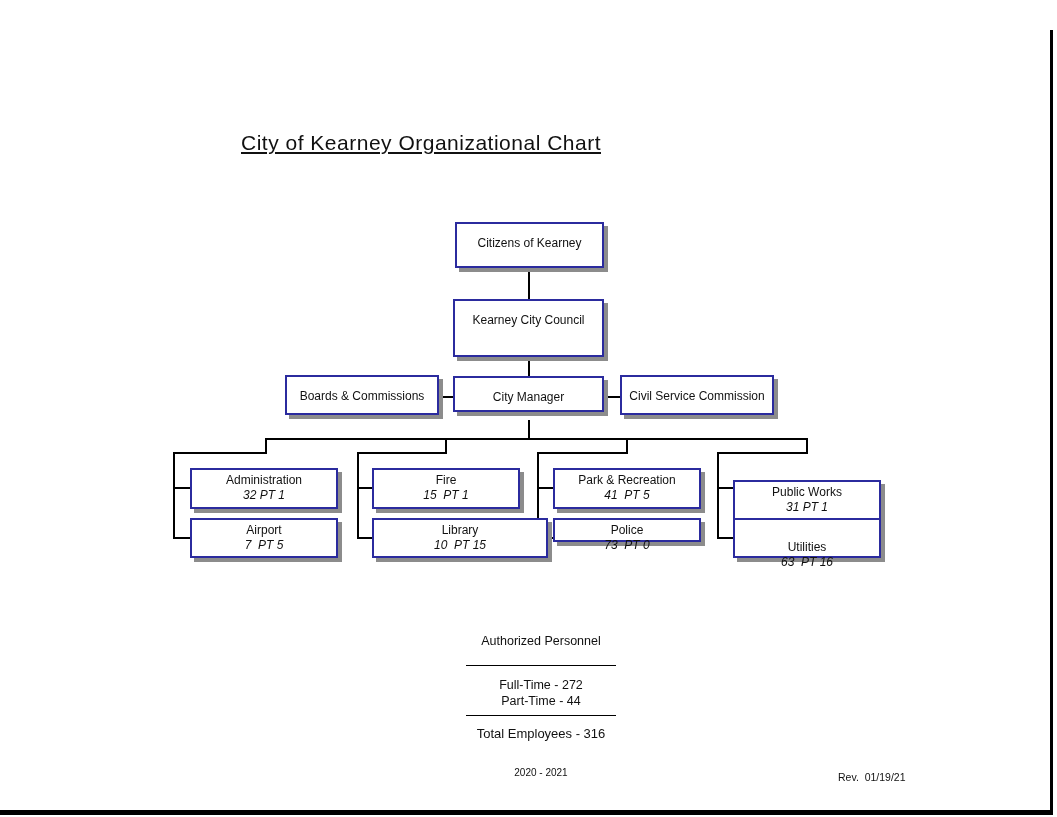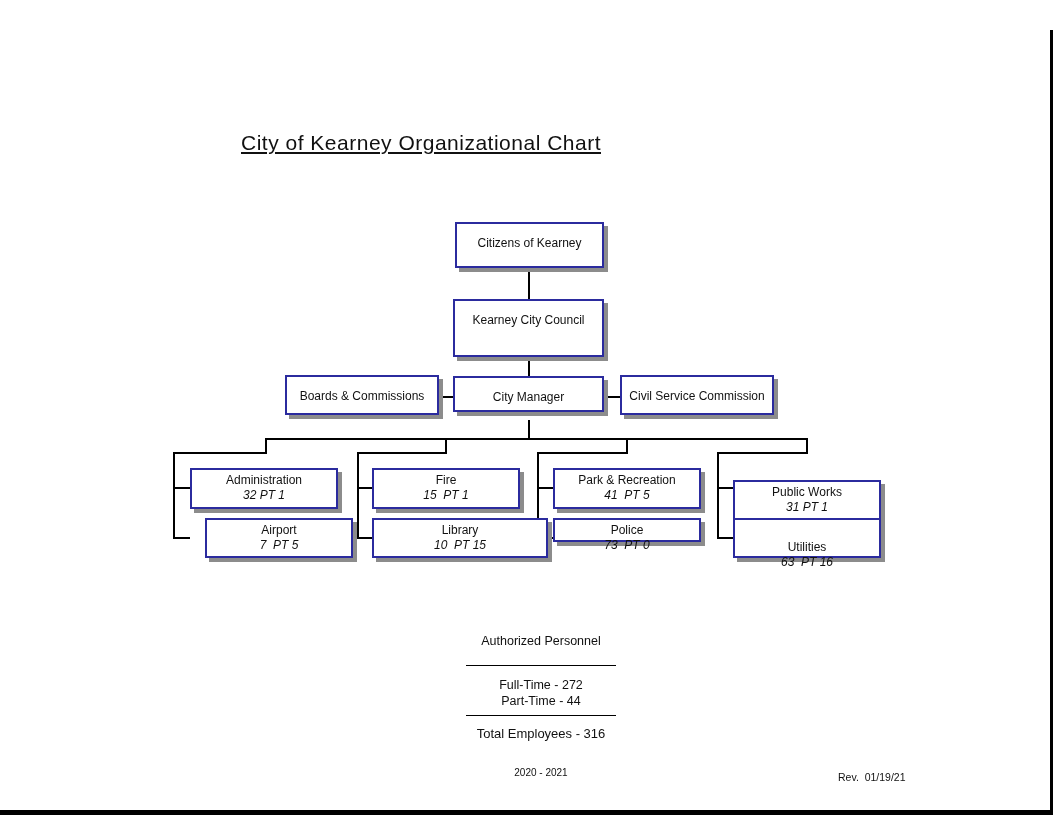--- a/index.html
+++ b/index.html
@@ -120,21 +120,21 @@
   </div>
 
   <div class="org-box" style="left:620px; top:375px; width:154px; height:40px;">
     <span>Civil Service Commission</span>
   </div>
 
   <div class="org-box" style="left:190px; top:468px; width:148px; height:41px; padding-top:3px;">
     <div>Administration</div>
     <div class="box-sub">32 PT 1</div>
   </div>
-  <div class="org-box" style="left:190px; top:518px; width:148px; height:40px; padding-top:3px;margin-left:15px;">
+  <div class="org-box" style="left:190px; top:518px; width:148px; height:40px; padding-top:3px;">
     <div>Airport</div>
     <div class="box-sub">7  PT 5</div>
   </div>
 
   <div class="org-box" style="left:372px; top:468px; width:148px; height:41px; padding-top:3px;">
     <div>Fire</div>
     <div class="box-sub">15  PT 1</div>
   </div>
   <div class="org-box" style="left:372px; top:518px; width:176px; height:40px; padding-top:3px;">
     <div>Library</div>

